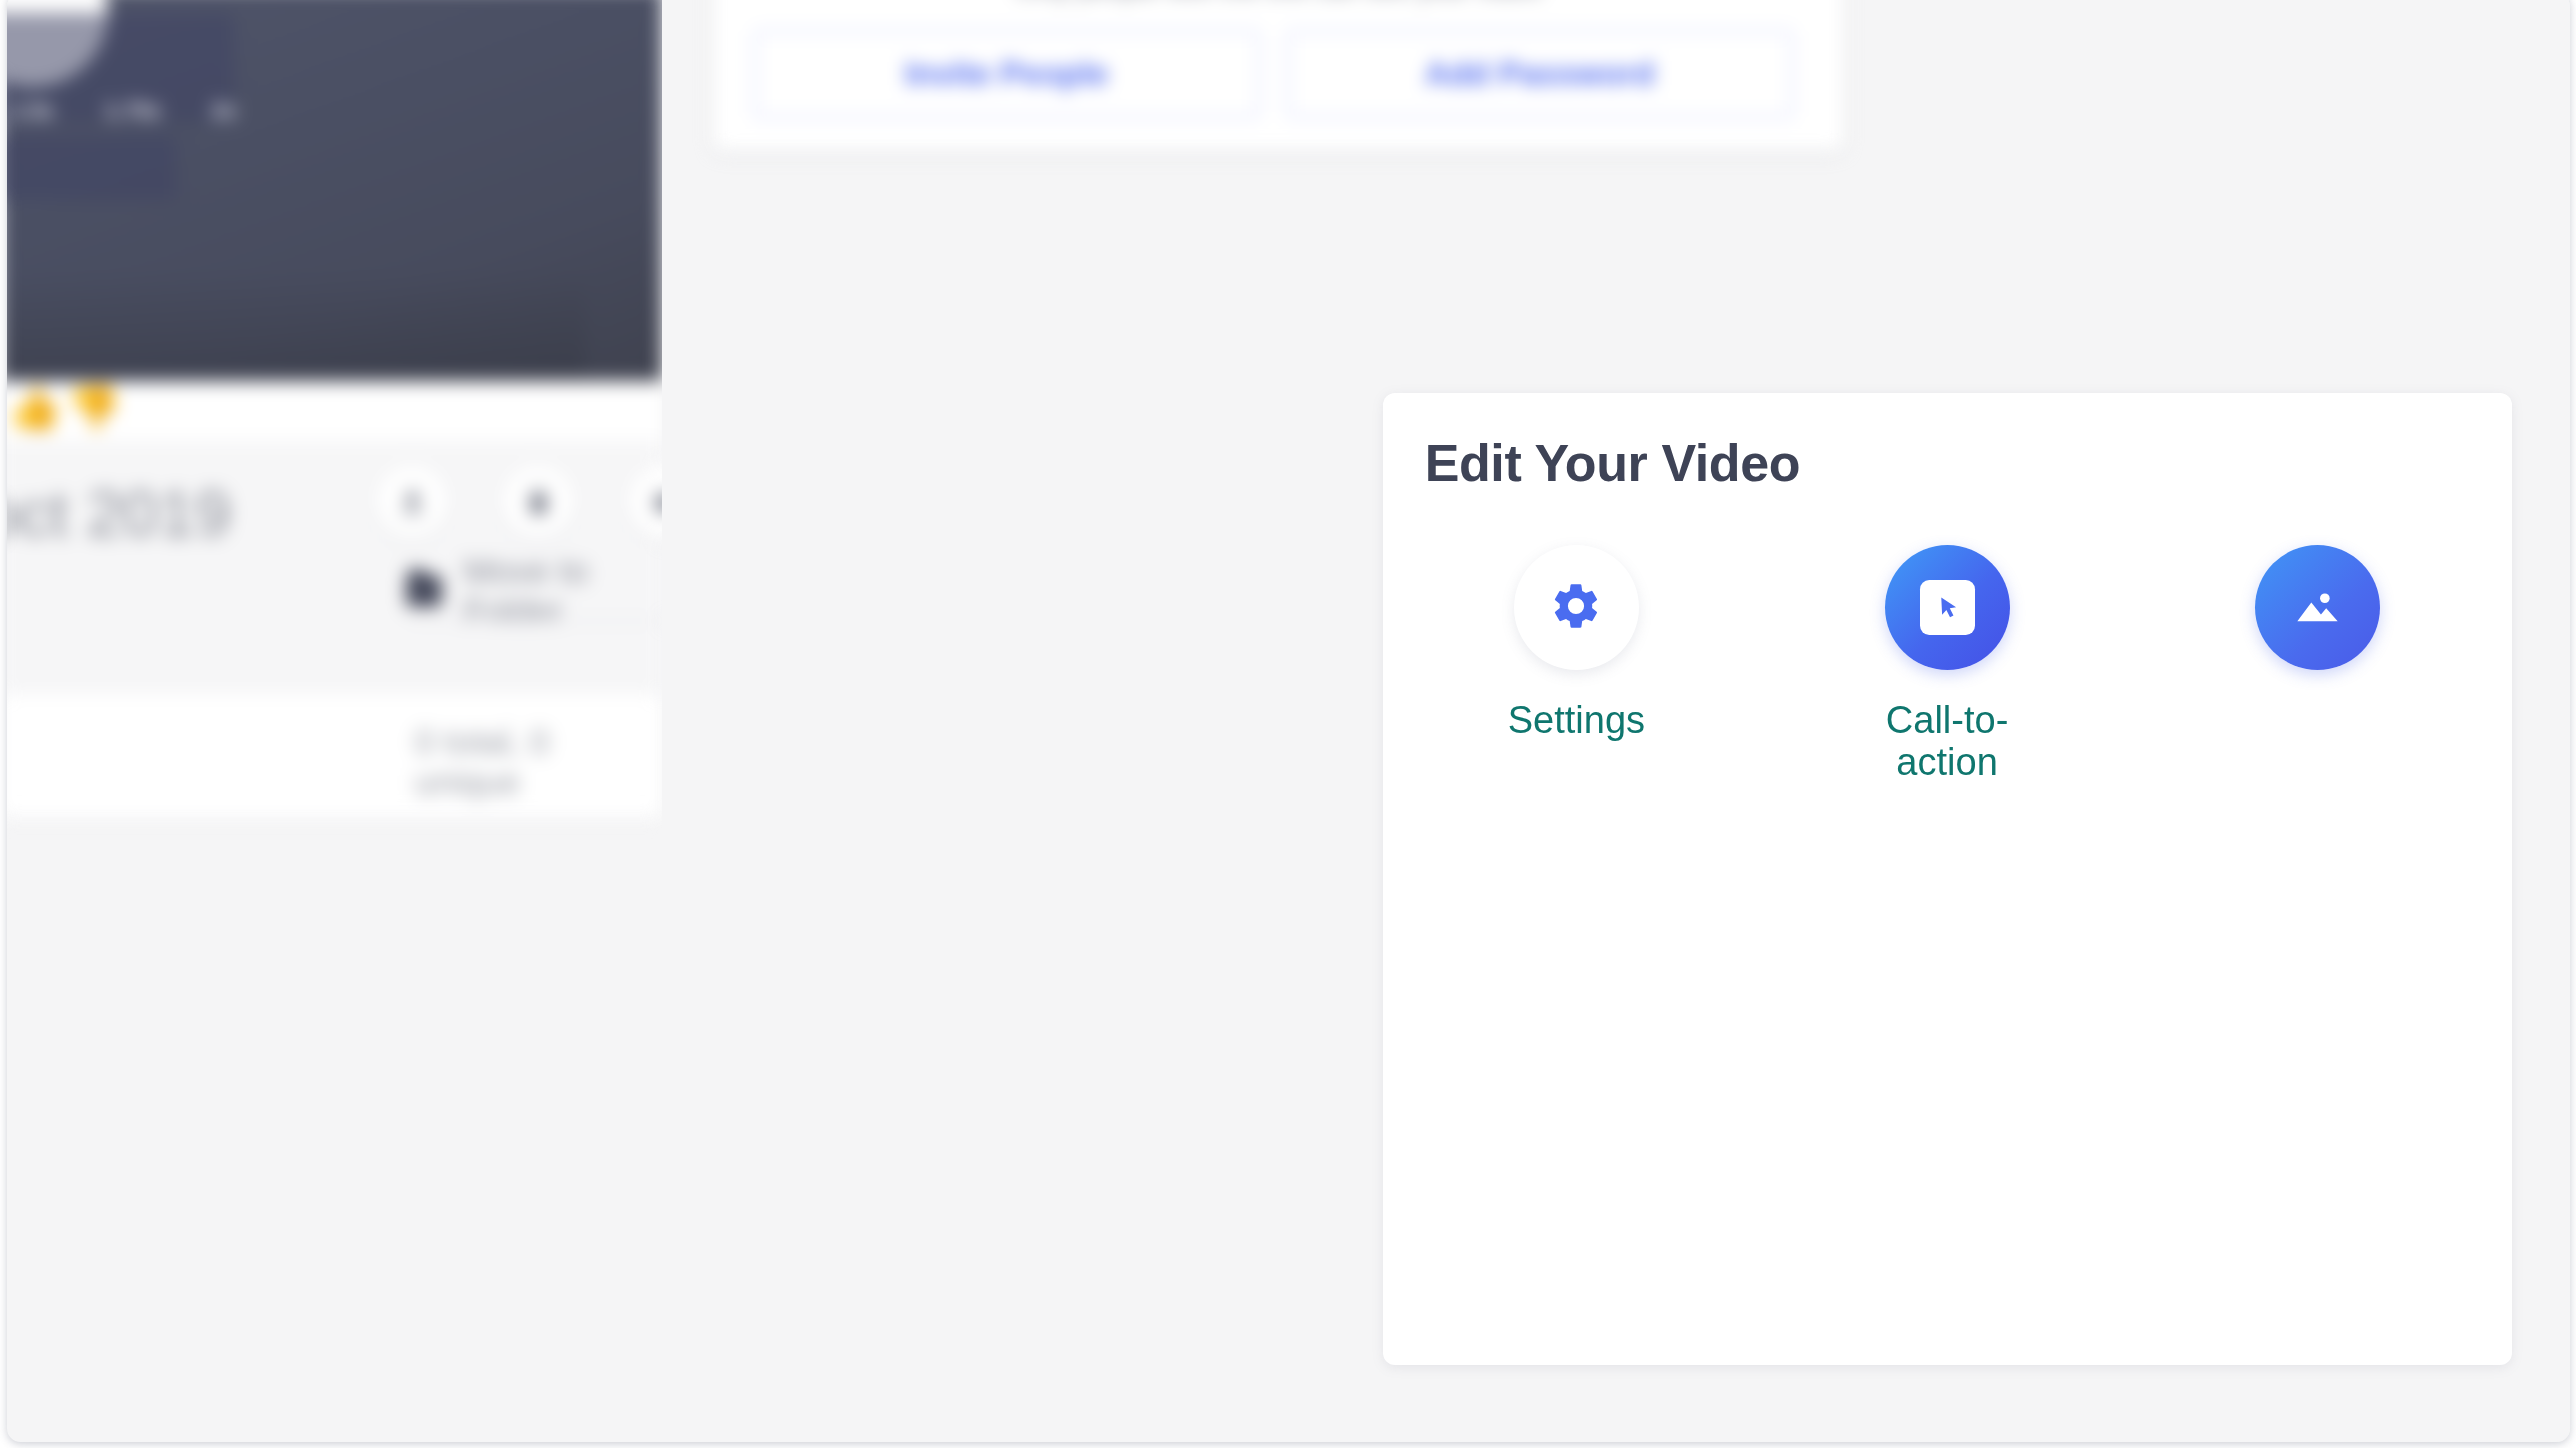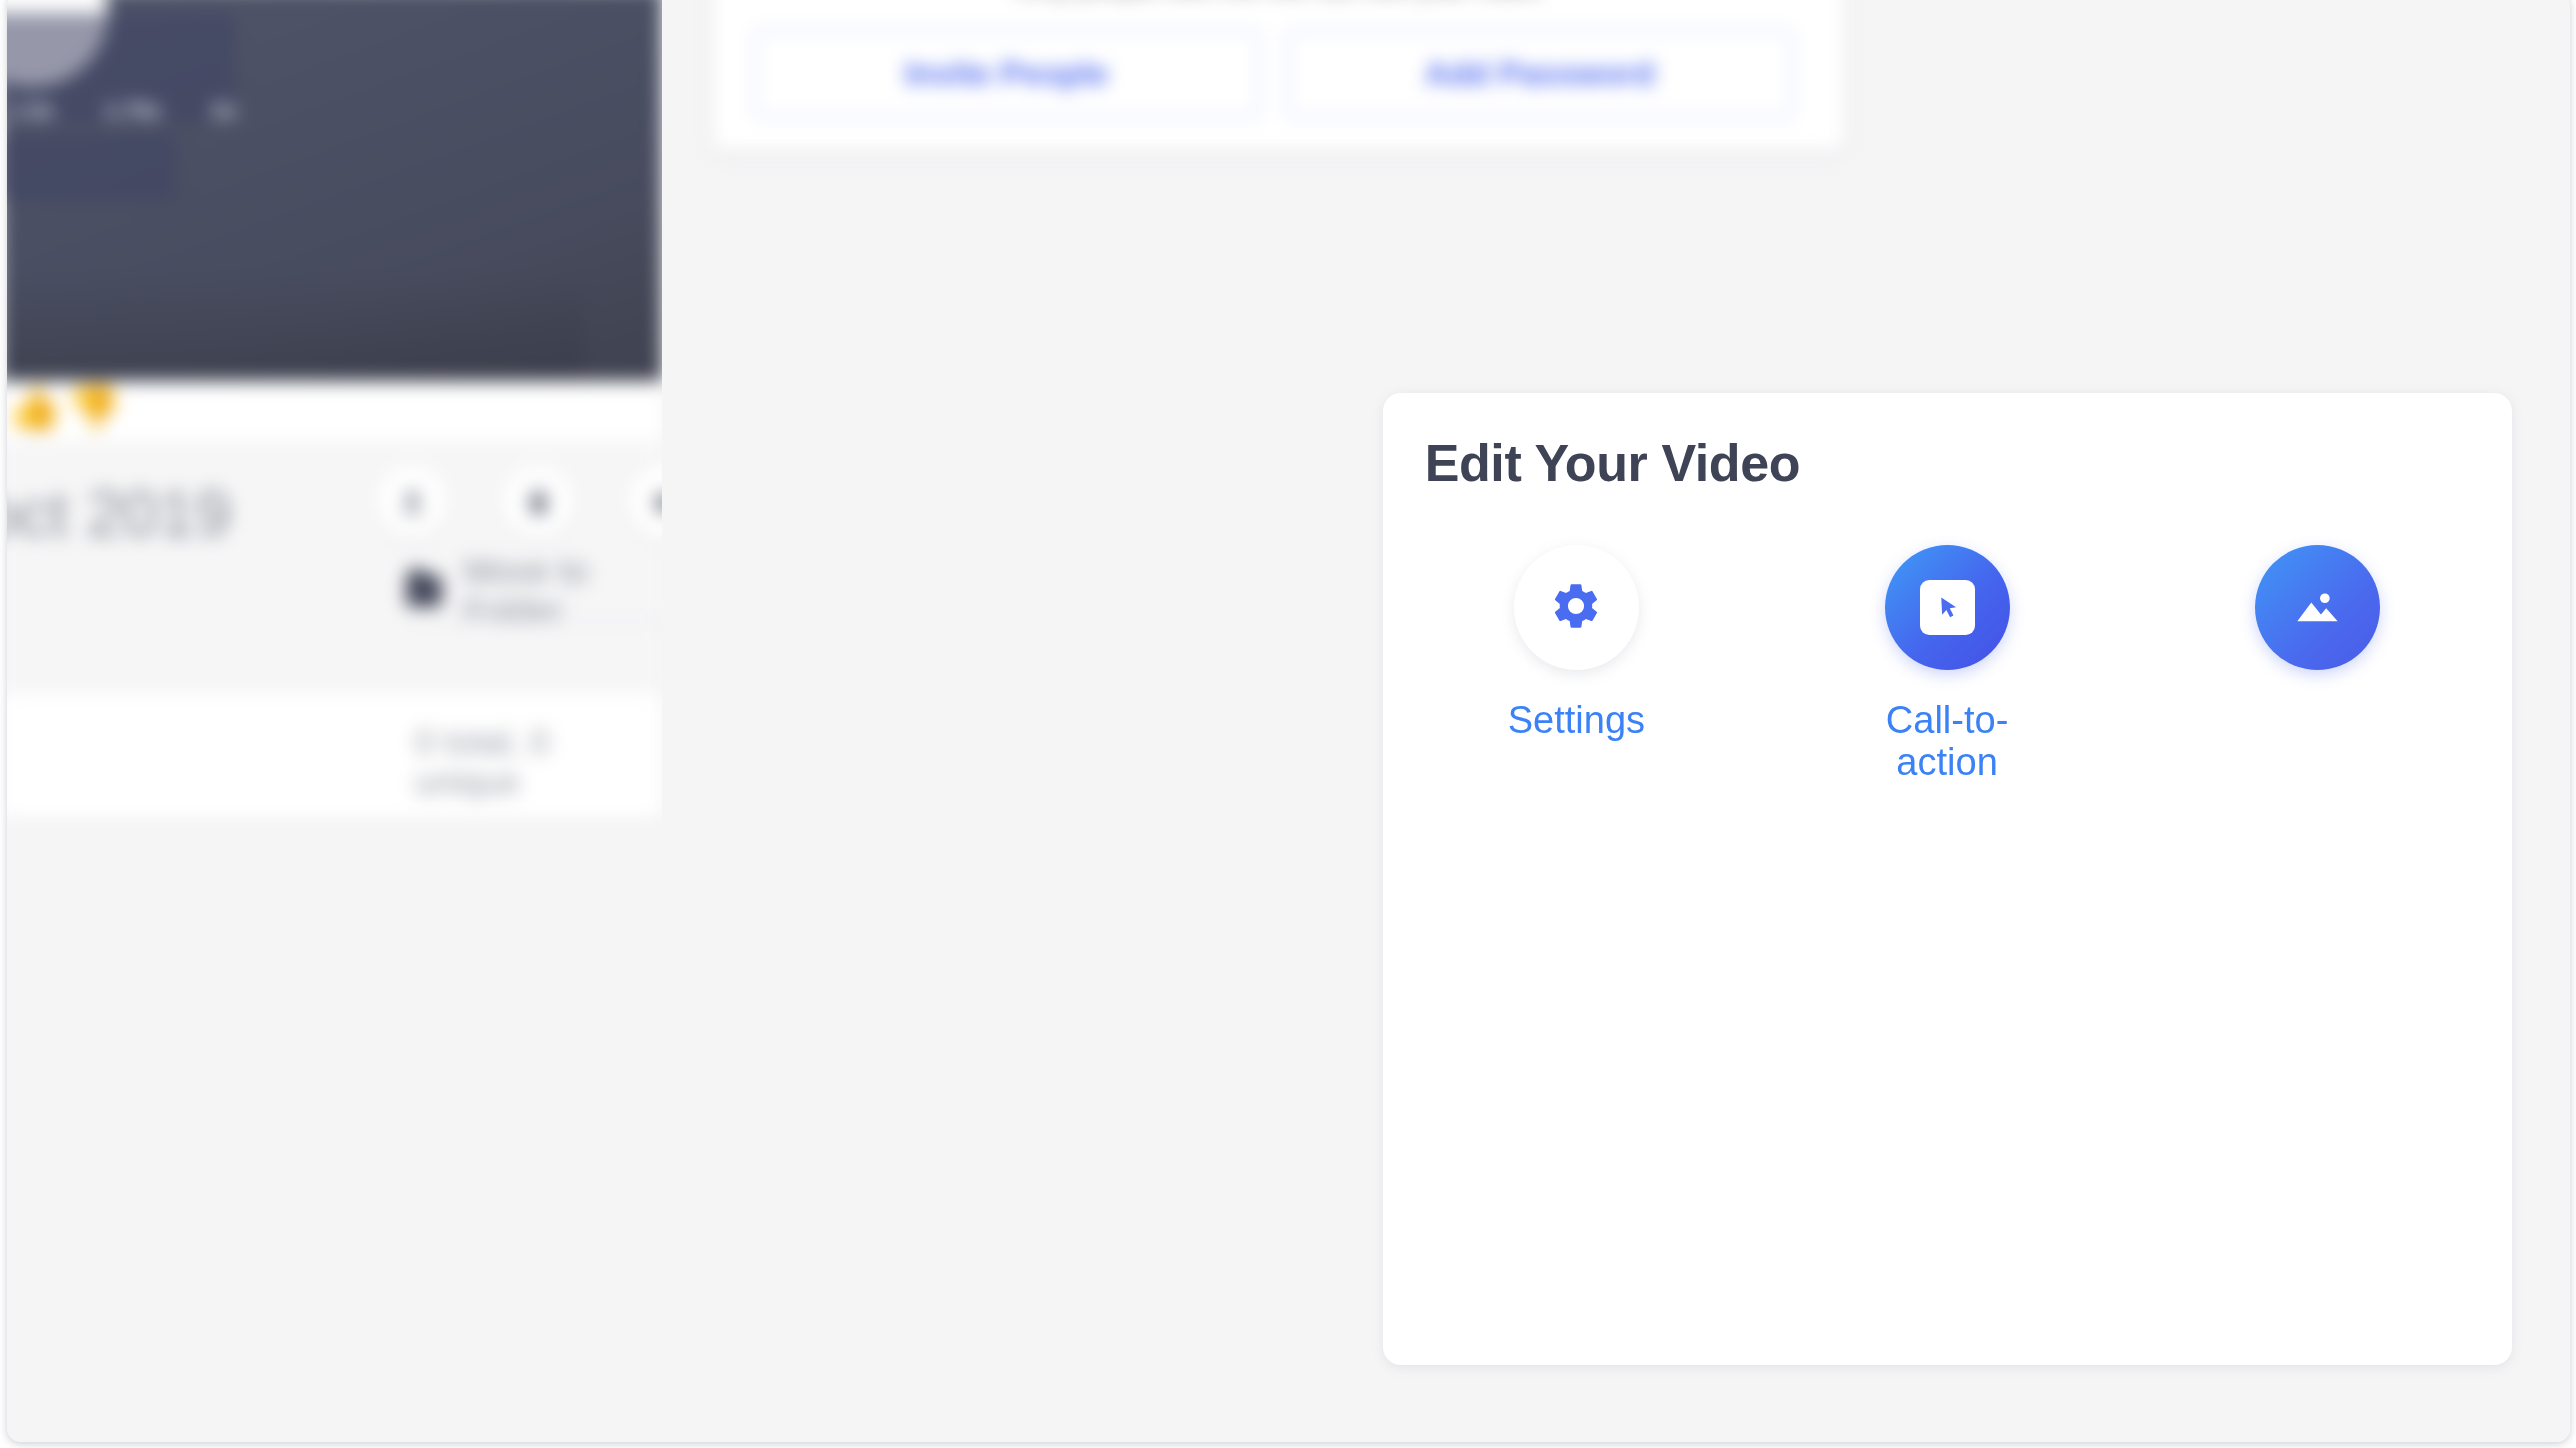--- a/index.html
+++ b/index.html
@@ -268,21 +268,21 @@
   }
 
   
   #edit-video-card {
     position: absolute;
     left: 720px;
     top: 400px;
     width: 1129px;
     height: 972px;
     background: #ffffff;
-    border-radius: 18px;
+    border-radius: 12px;
     box-shadow: 0 2.5px 11.7px rgba(120,125,150,0.13);
   }
   #edit-video-title {
     position: absolute;
     left: 42px;
     top: 40px;
     font-size: 52px;
     font-weight: 700;
     color: #3e4356;
     letter-spacing: -0.4px;
@@ -316,21 +316,21 @@
     background: linear-gradient(135deg, #3f9cf7 0%, #4566ee 55%, #4450e6 100%);
     box-shadow: 0 5px 15px rgba(70,95,230,0.26);
   }
   .tool-circle.grad-thumb {
     background: linear-gradient(135deg, #4096f6 0%, #4a6bee 60%, #4a5ae8 100%);
     box-shadow: 0 5px 15px rgba(70,95,230,0.26);
   }
   .tool-label {
     margin-top: 28.4px;
     font-size: 38px;
-    color: #3b82f6;
+    color: #0f766e;
     text-align: center;
     line-height: 1.12;
     max-width: 201px;
   }
 
   
   .cta-square {
     width: 55px;
     height: 55px;
     background: #ffffff;

